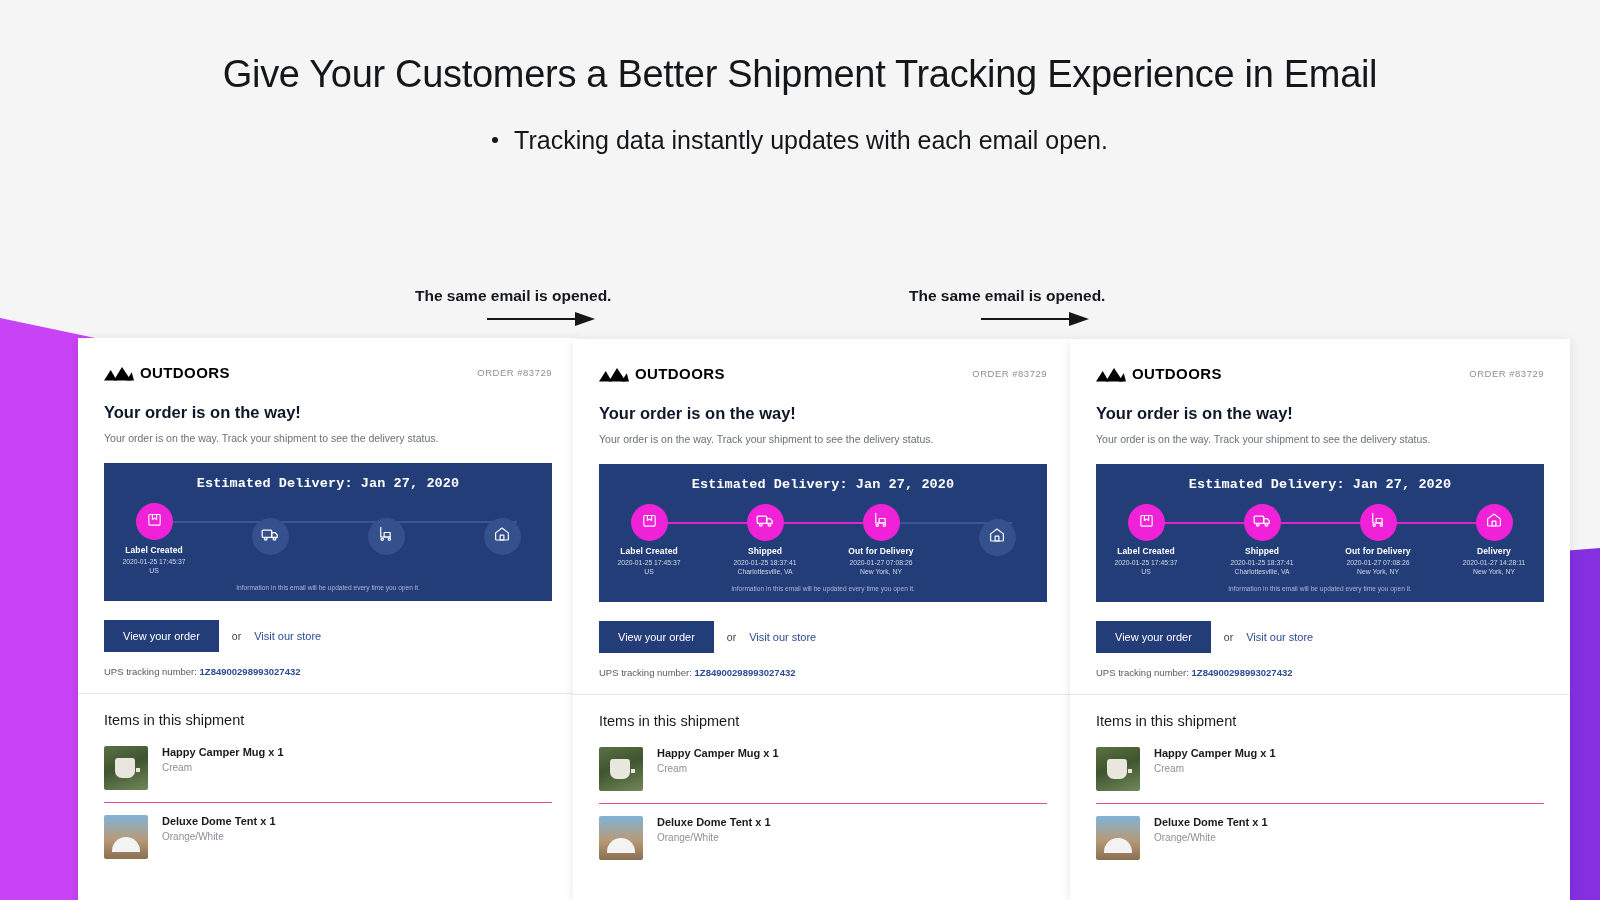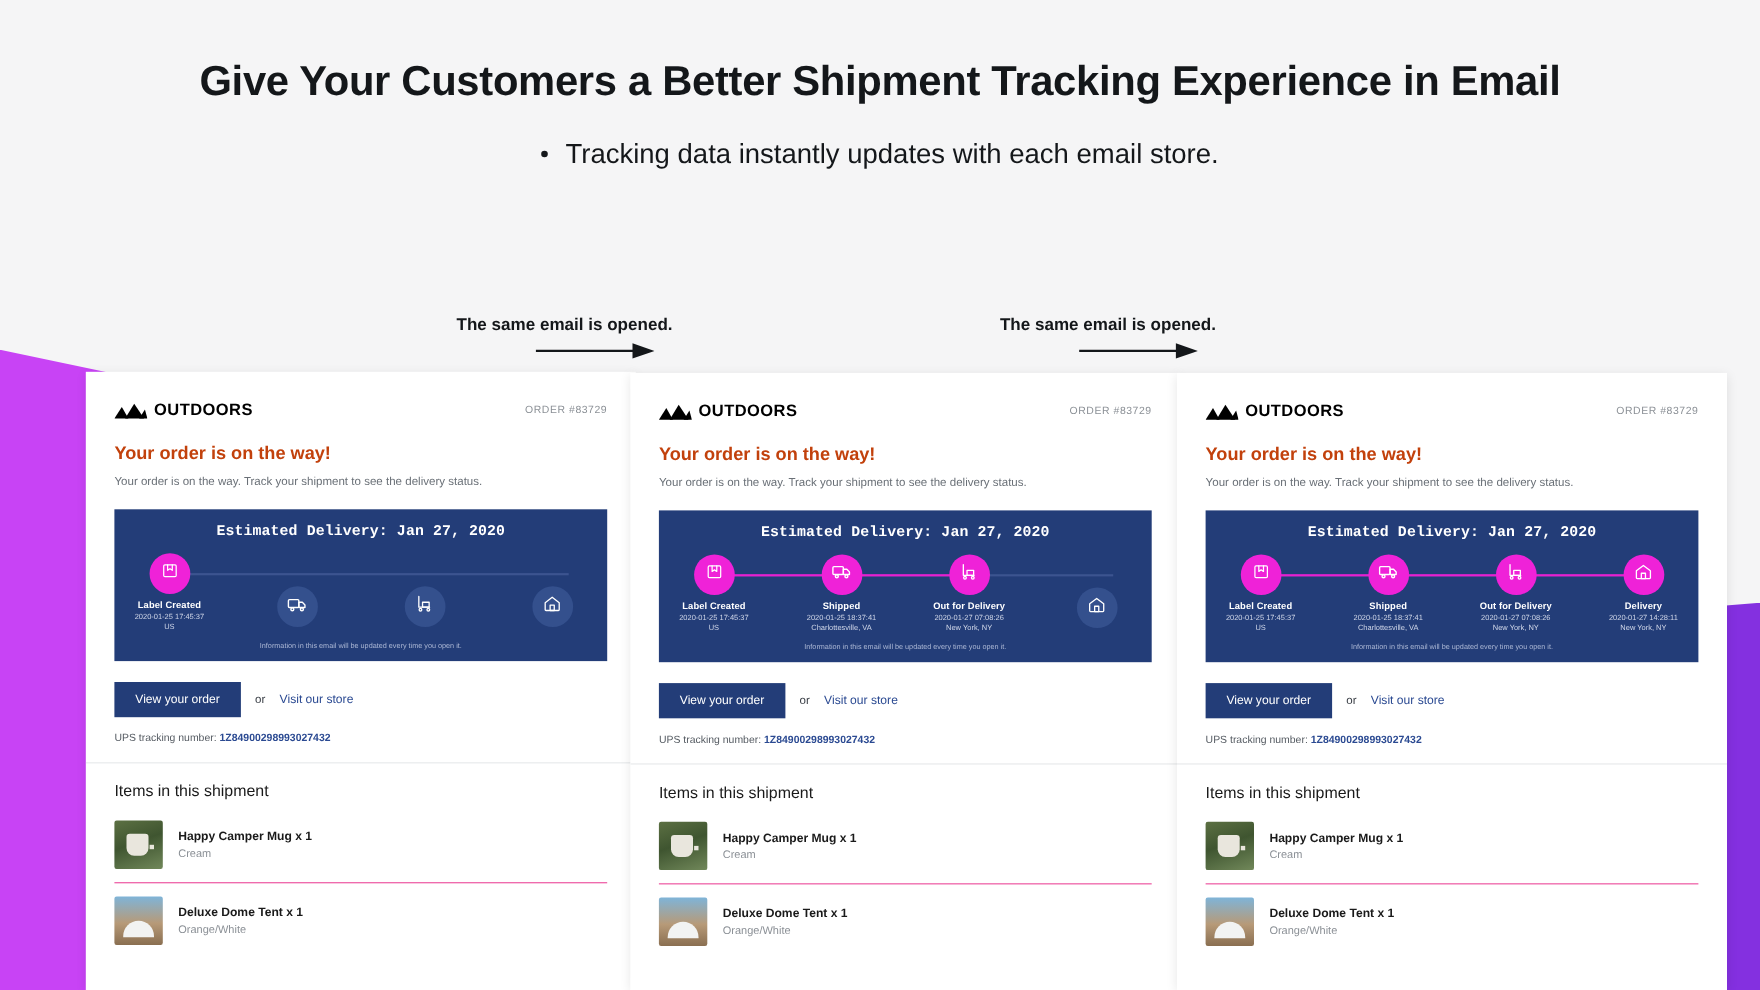--- a/index.html
+++ b/index.html
@@ -32,21 +32,21 @@
     left: 1524px; top: 548px; width: 76px; height: 352px;
     background: #8430e0;
     clip-path: polygon(0 6px, 76px 0, 76px 352px, 0 352px);
   }
 
   
   #header-block { position: relative; z-index: 3; padding-top: 52px; }
   #page-title {
     text-align: center;
     font-size: 38px;
-    font-weight: 700;
+    font-weight: 400;
     color: #14171a;
     letter-spacing: -0.3px;
     line-height: 1.2;
   }
   #bullet-list {
     margin-top: 24px;
     list-style: none;
     padding-left: 0;
   }
   #bullet-list li {
@@ -103,34 +103,34 @@
   .brand-row {
     display: flex; align-items: center; justify-content: space-between;
     margin-bottom: 22px;
   }
   .brand-left { display: flex; align-items: center; gap: 6px; }
   .brand-name {
     font-size: 15px; font-weight: 800; letter-spacing: 0.4px; color: #000;
   }
   .order-num { font-size: 9.5px; color: #8b9096; letter-spacing: 0.5px; }
 
-  .card-heading { font-size: 16.5px; font-weight: 700; color: #c2410c; margin-bottom: 9px; }
+  .card-heading { font-size: 16.5px; font-weight: 700; color: #0f172a; margin-bottom: 9px; }
   .card-sub { font-size: 10.5px; color: #6a7077; margin-bottom: 17px; line-height: 1.4; }
 
   
   .track-panel {
     background: #233d78;
     padding: 13px 14px 10px 14px;
     position: relative;
   }
   .track-eta {
     text-align: center; color: #fff; font-size: 13.5px; font-weight: 700;
     margin-bottom: 12px; letter-spacing: 0.1px; font-family: Liberation Mono, monospace;
   }
-  .track-steps { position: relative; display: flex; justify-content: space-between; align-items: flex-end; padding: 0 2px; gap: 48px; }
+  .track-steps { position: relative; display: flex; justify-content: space-between; align-items: center; padding: 0 2px; gap: 48px; }
   .track-line-wrap { position: absolute; left: 21px; right: 21px; top: 18px; height: 2px; z-index: 0; }
   .track-line-base { position: absolute; left: 0; right: 0; top: 0; height: 2px; background: #3c5490; }
   .track-line-fill { position: absolute; left: 0; top: 0; height: 2px; background: #e81fd0; }
   .track-step { position: relative; z-index: 1; width: 88px; text-align: center; }
   .step-dot {
     width: 37px; height: 37px; border-radius: 50%;
     margin: 0 auto 5px auto;
     display: flex; align-items: center; justify-content: center;
   }
   .step-dot.active { background: #ef22d8; }
@@ -153,21 +153,21 @@
   .or-text { font-size: 10.5px; color: #3c4148; }
   .link-store { font-size: 11px; color: #2b4a92; text-decoration: none; cursor: pointer; }
   .track-num-row { margin-top: 14px; font-size: 9.5px; color: #555b62; padding-bottom: 16px; }
   .track-num-val { color: #2b4a92; font-weight: 700; }
 
   .card-divider { height: 1px; background: #e6e8ea; }
 
   
   .items-wrap { padding: 18px 26px 0 26px; }
   .items-title { font-size: 14.5px; color: #1a1a1a; margin-bottom: 12px; }
-  .item-row { display: flex; align-items: center; gap: 14px; padding: 6px 0 12px 0; }
+  .item-row { display: flex; align-items: flex-start; gap: 14px; padding: 6px 0 12px 0; }
   .item-row + .item-row { border-top: 1px solid #ec4899; padding-top: 12px; }
   .item-thumb { width: 44px; height: 44px; flex: 0 0 44px; border-radius: 2px; overflow: hidden; position: relative; }
   .item-name { font-size: 11px; font-weight: 700; color: #1a1a1a; margin-bottom: 4px; }
   .item-variant { font-size: 10px; color: #8b9096; }
 
   
   .thumb-mug { background: linear-gradient(160deg,#5c7043 0%,#3f5530 45%,#71885a 100%); }
   .thumb-mug::after {
     content: ""; position: absolute; left: 11px; top: 12px;
     width: 20px; height: 20px; border-radius: 3px 3px 7px 7px;
@@ -186,21 +186,21 @@
 <div id="stage">
 
   <div class="bg-shape" id="shape-left"></div>
   <div class="bg-shape" id="shape-mid1"></div>
   <div class="bg-shape" id="shape-mid2"></div>
   <div class="bg-shape" id="shape-right"></div>
 
   <div id="header-block">
     <h1 id="page-title">Give Your Customers a Better Shipment Tracking Experience in Email</h1>
     <ul id="bullet-list">
-      <li>Tracking data instantly updates with each email store.</li>
+      <li>Tracking data instantly updates with each email open.</li>
     </ul>
   </div>
 
   <div class="flow-caption" id="caption-1">The same email is opened.</div>
   <svg class="flow-arrow" id="arrow-1" width="108" height="16" viewBox="0 0 108 16">
     <line x1="0" y1="8" x2="92" y2="8" stroke="#14171a" stroke-width="2.2"></line>
     <polygon points="88,1 108,8 88,15" fill="#14171a"></polygon>
   </svg>
 
   <div class="flow-caption" id="caption-2">The same email is opened.</div>

